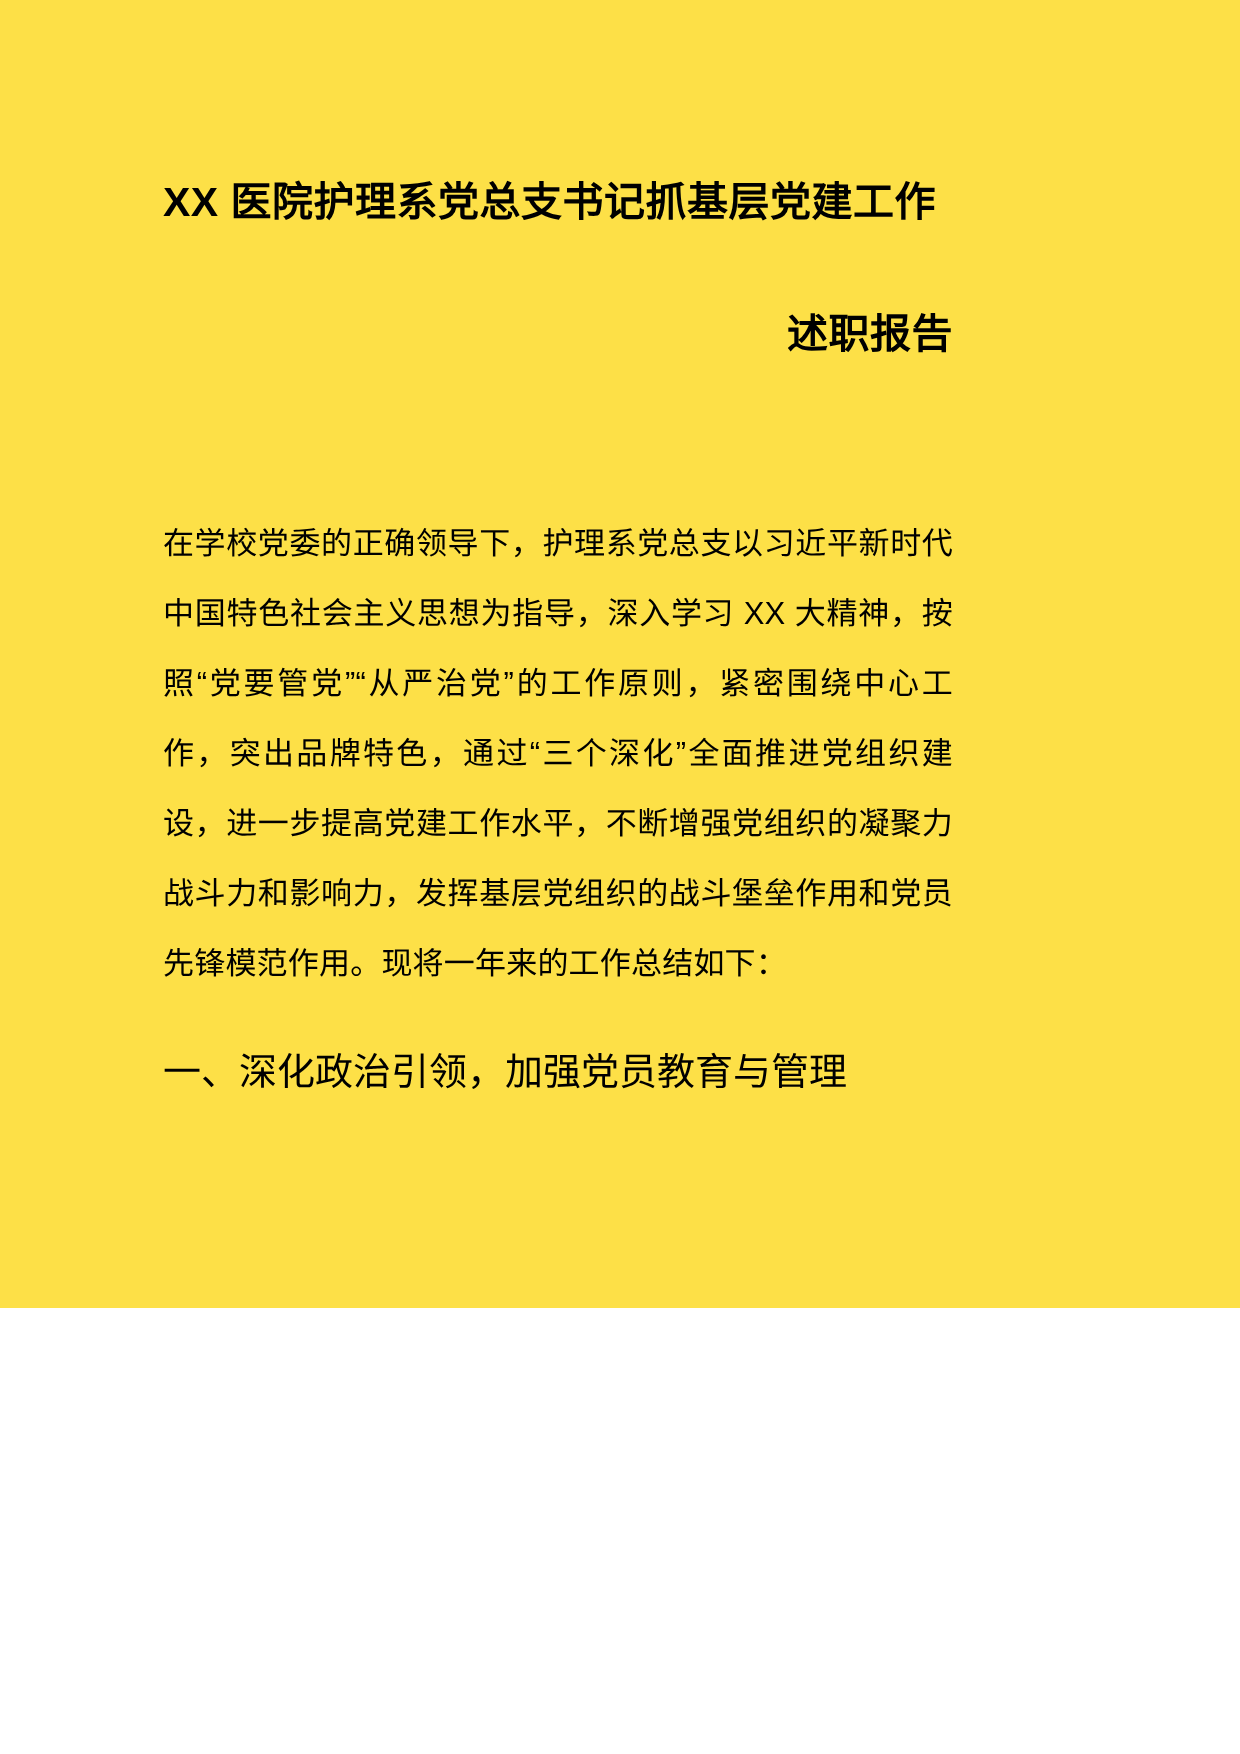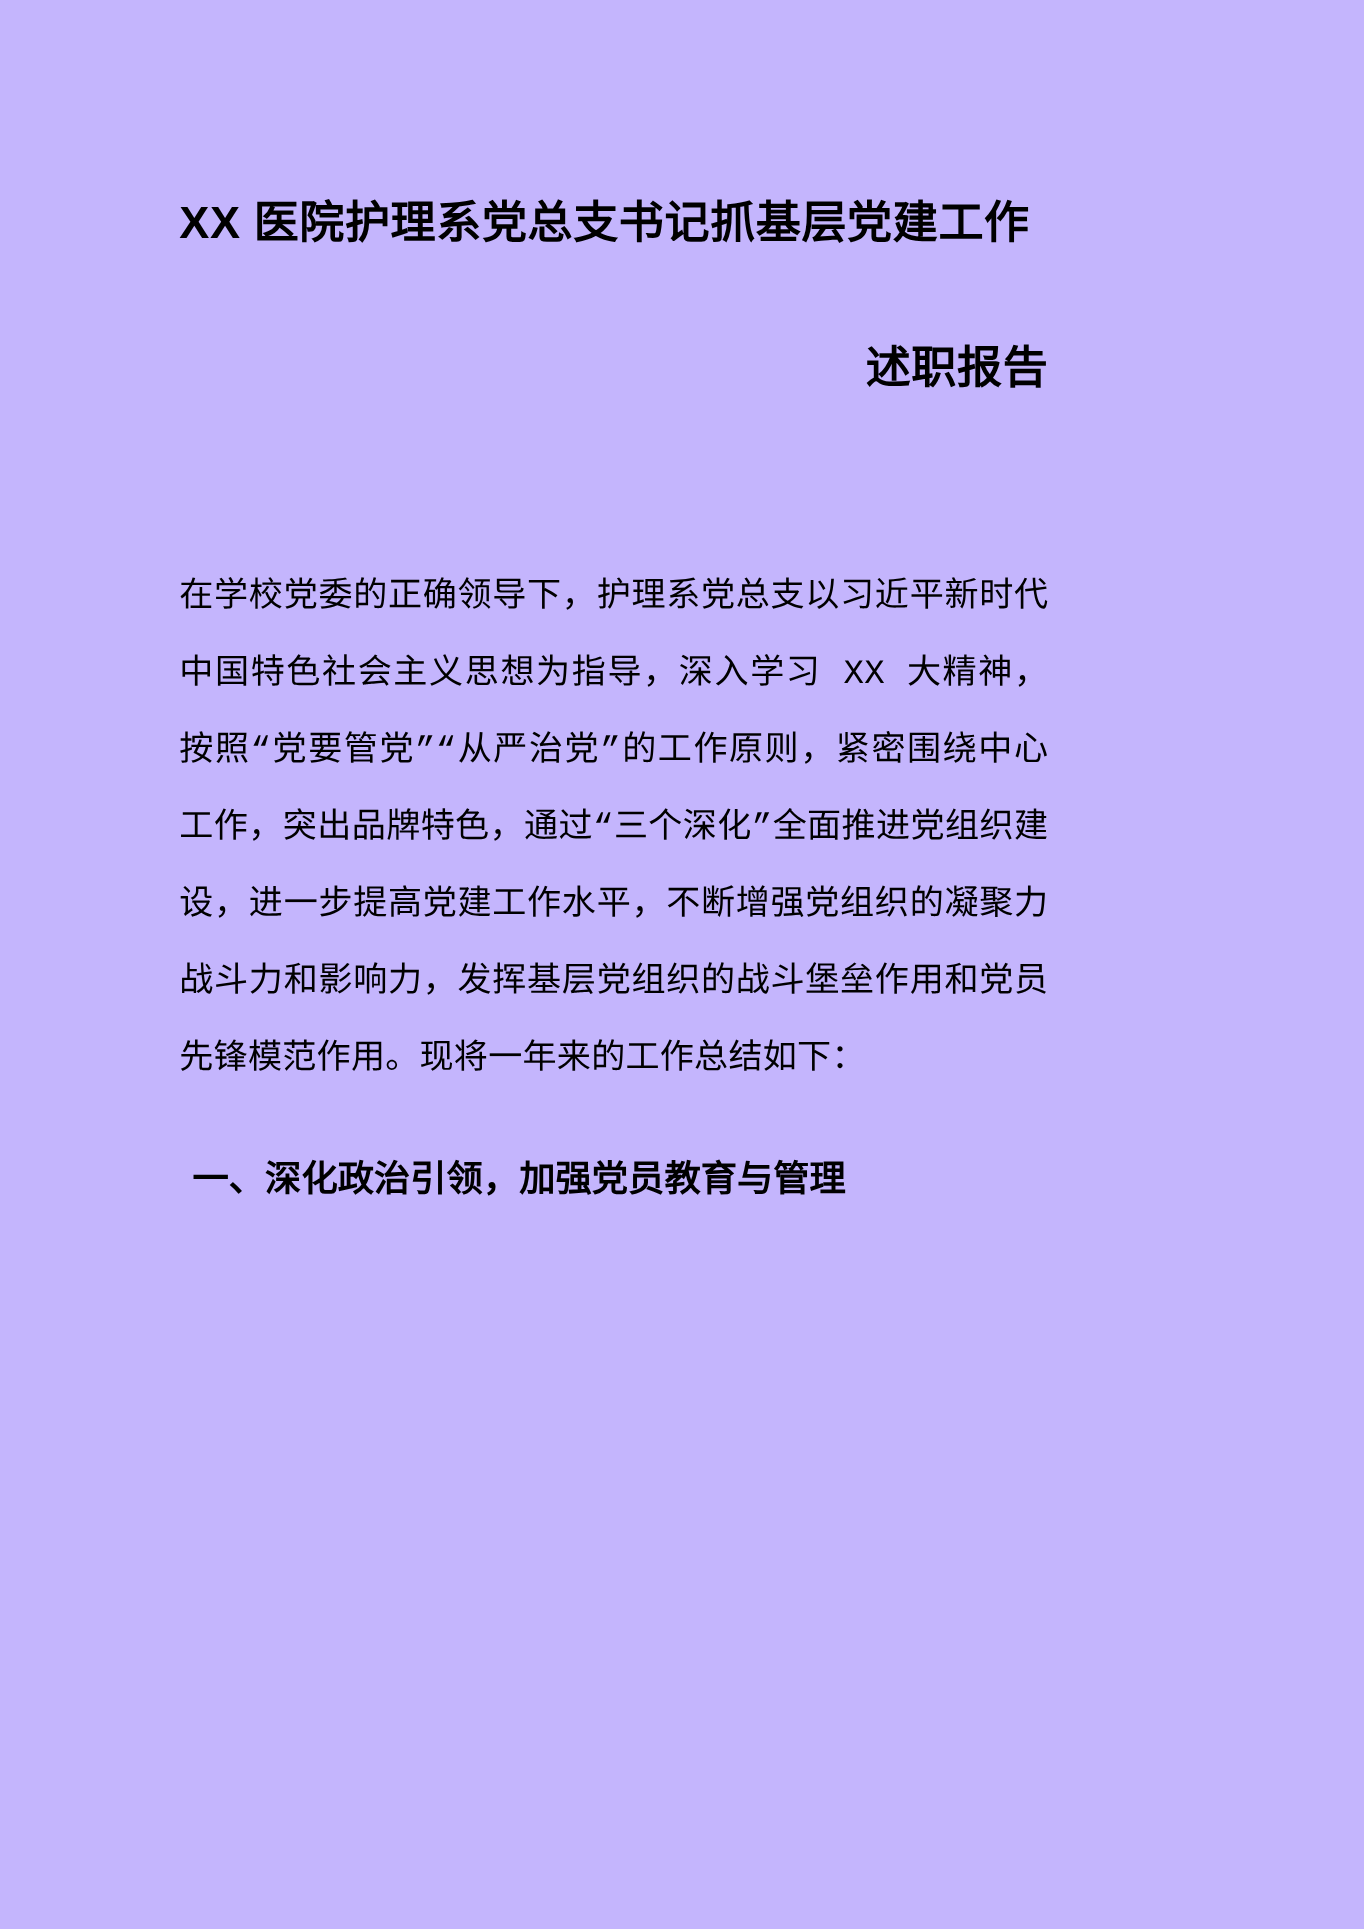--- a/index.html
+++ b/index.html
@@ -8,23 +8,23 @@
     padding: 0;
     background: #ffffff;
   }
   body {
     font-family: "Liberation Sans", "DejaVu Sans", sans-serif;
     color: #000000;
   }
   #page {
     position: relative;
     width: 1240px;
-    height: 1754px;
+    height: 1308px;
     margin: 0 auto;
-    background: #c4b5fd;
+    background: #fde047;
     overflow: hidden;
     box-sizing: border-box;
     padding-left: 32px;
   }
   .doc-body {
     position: absolute;
     left: 163px;
     top: 0;
     width: 790px;
   }
@@ -52,29 +52,28 @@
     line-height: 70px;
     text-align: justify;
     text-justify: inter-character;
     text-align-last: left;
     margin: 0;
     color: #000;
     letter-spacing: 0.2px;
   }
   .para-intro {
     margin-top: 148px;
-    font-family: Liberation Mono, monospace;
   }
   .heading-2 {
-    font-size: 33px;
+    font-size: 38px;
     line-height: 70px;
-    margin: 12px;
+    margin: 0;
     margin-top: 38px;
     color: #000;
-    font-weight: 700;
+    font-weight: 400;
     text-align: left;
   }
   .para-section {
     margin-top: 38px;
   }
 </style>
 </head>
 <body>
 
 <div id="page">

